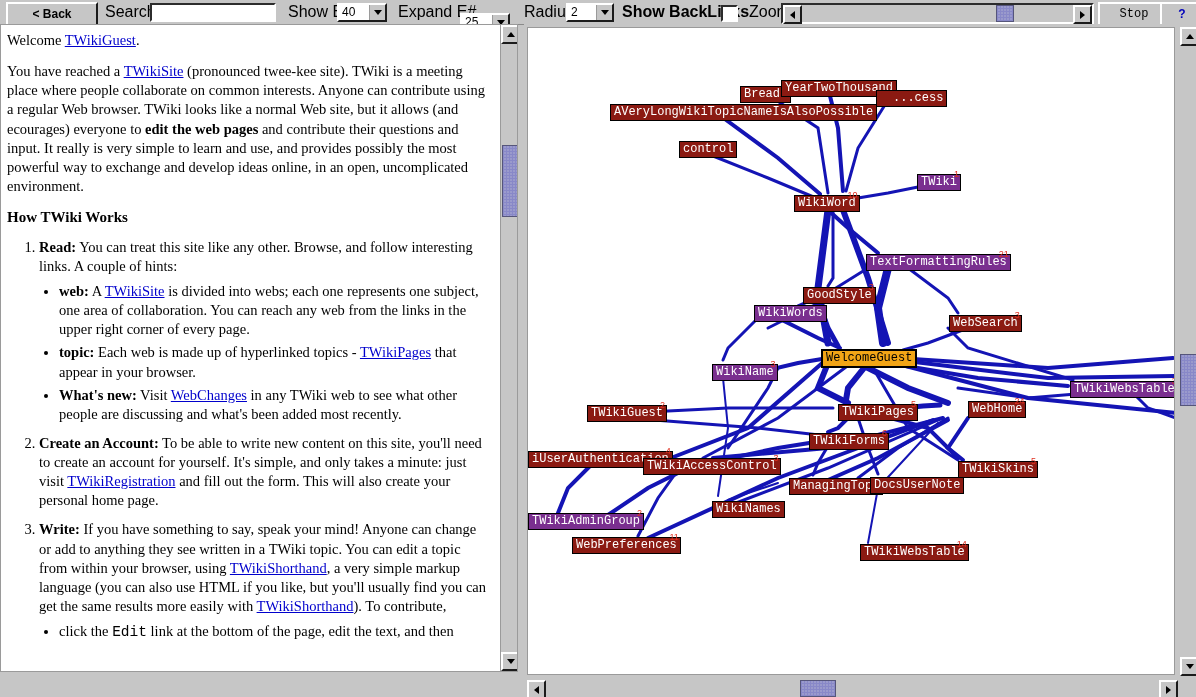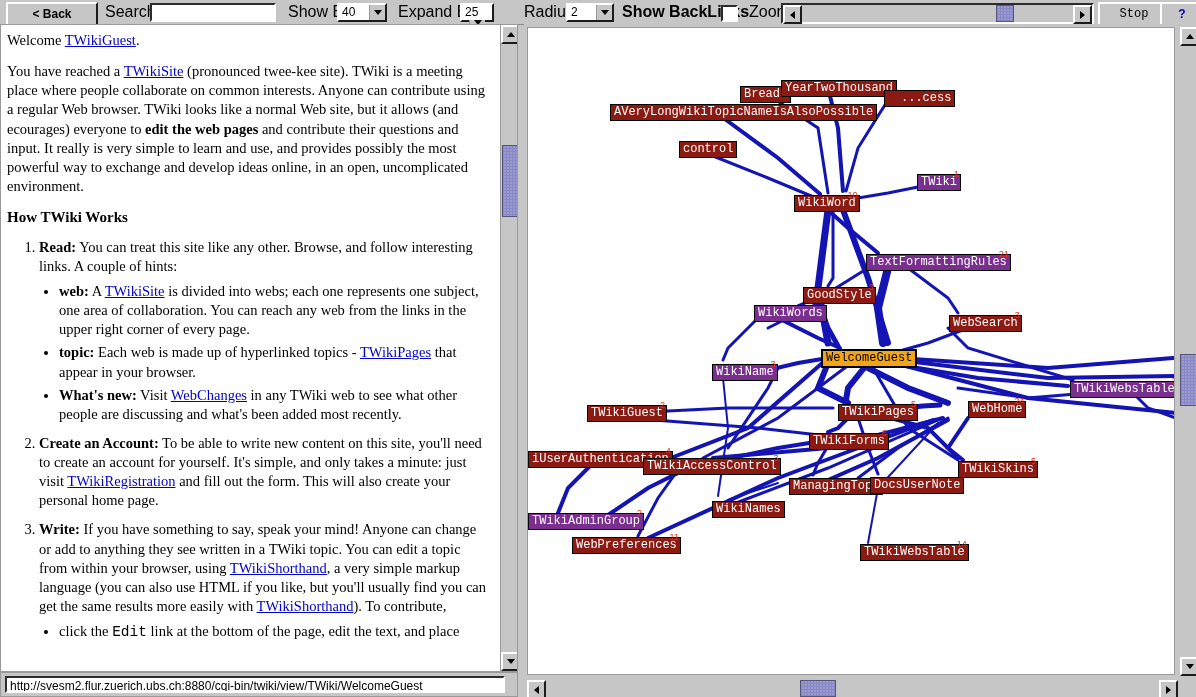--- a/index.html
+++ b/index.html
@@ -305,21 +305,21 @@
     <div class="combo" style="position:absolute; left:337px; top:3px;">
       <span class="val" style="width:24px;">40</span>
       <span class="arrowbox">
           <span class="tri-down"></span>
         </span>
     </div>
 
     <div class="tb-item" style="left:398px;">
       <span class="lbl">Expand E#</span>
     </div>
-    <div class="combo" style="position:absolute; left:460px; top:3px;flex-direction:column;">
+    <div class="combo" style="position:absolute; left:460px; top:13px;">
       <span class="val" style="width:24px;">25</span>
       <span class="arrowbox">
           <span class="tri-down"></span>
         </span>
     </div>
 
     <div class="tb-item" style="left:524px;">
       <span class="lbl">Radius</span>
     </div>
     <div class="combo" style="position:absolute; left:566px; top:3px;">
@@ -381,42 +381,39 @@
               </li>
             </ul>
           </li>
           <li>
             <b>Create an Account:</b><span> To be able to write new content on this site, you'll need to create an account for yourself.  It's simple, and only takes a minute: just visit </span><a href="#">TWikiRegistration</a><span> and fill out the form.  This will also create your personal home page.</span>
           </li>
           <li>
             <b>Write:</b><span> If you have something to say, speak your mind!  Anyone can change or add to anything they see written in a TWiki topic.  You can edit a topic from within your browser, using </span><a href="#">TWikiShorthand</a><span>, a very simple markup language (you can also use HTML if you like, but you'll usually find you can get the same results more easily with </span><a href="#">TWikiShorthand</a><span>).  To contribute,</span>
             <ul>
               <li>
-                <span>click the </span><code style="font-family:'Liberation Mono',monospace;">Edit</code><span> link at the bottom of the page, edit the text, and place</span>
+                <span>click the </span><code style="font-family:'Liberation Mono',monospace;">Edit</code><span> link at the bottom of the page, edit the text, and then</span>
               </li>
             </ul>
           </li>
         </ol>
       </div>
     </div>
 
     <div class="vscroll" style="left:499px; top:0; height:646px;">
       <div class="sl-btn" style="position:absolute; left:0; top:0; width:15px; height:15px;">
           <span class="tri-up"></span>
         </div>
       <div class="vs-thumb" style="top:120px; height:70px;"></div>
       <div class="sl-btn" style="position:absolute; left:0; bottom:0; width:15px; height:15px;">
           <span class="tri-down"></span>
         </div>
     </div>
   </div>
 
-  <div class="statusbar">
-    <div class="status-text">http://svesm2.flur.zuerich.ubs.ch:8880/cgi-bin/twiki/view/TWiki/WelcomeGuest</div>
-  </div>
 
   <div class="graphpane">
     <div class="graph-canvas">
 
       <svg class="graph-svg" width="648" height="648">
         <g stroke="#1414b4" fill="none" stroke-linecap="round">
           <path d="M245 70 L290 100 L300 165" stroke-width="3"></path>
           <path d="M300 60 L310 100 L315 163" stroke-width="4"></path>
           <path d="M360 72 L330 120 L318 163" stroke-width="3"></path>
           <path d="M190 86 L250 130 L292 166" stroke-width="4"></path>
@@ -468,21 +465,21 @@
           <path d="M600 360 L620 380 L648 390" stroke-width="3"></path>
           <path d="M250 340 L240 360 L200 420" stroke-width="3"></path>
           <path d="M195 350 L200 400 L190 468" stroke-width="2"></path>
           <path d="M430 360 L500 370 L560 365" stroke-width="3"></path>
         </g>
       </svg>
 
       <div>
         <div class="node" style="left:212px; top:58px;"><span>Breads</span></div>
         <div class="node" style="left:253px; top:52px;"><span>YearTwoThousand</span></div>
-        <div class="node" style="left:356px; top:62px;padding-left:16px;"><span>...cess</span></div>
+        <div class="node" style="left:348px; top:62px;padding-left:16px;"><span>...cess</span></div>
         <div class="node" style="left:82px; top:76px;"><span>AVeryLongWikiTopicNameIsAlsoPossible</span></div>
         <div class="node" style="left:151px; top:113px;"><span>control</span></div>
         <div class="node purple" style="left:389px; top:146px;"><span>TWiki</span><span class="cnt">1</span></div>
         <div class="node" style="left:266px; top:167px;"><span>WikiWord</span><span class="cnt">10</span></div>
         <div class="node purple" style="left:338px; top:226px;"><span>TextFormattingRules</span><span class="cnt">21</span></div>
         <div class="node" style="left:275px; top:259px;"><span>GoodStyle</span><span class="cnt">3</span></div>
         <div class="node purple" style="left:226px; top:277px;"><span>WikiWords</span></div>
         <div class="node" style="left:421px; top:287px;"><span>WebSearch</span><span class="cnt">3</span></div>
         <div class="node sel" style="left:293px; top:321px;"><span>WelcomeGuest</span></div>
         <div class="node purple" style="left:184px; top:336px;"><span>WikiName</span><span class="cnt">3</span></div>

